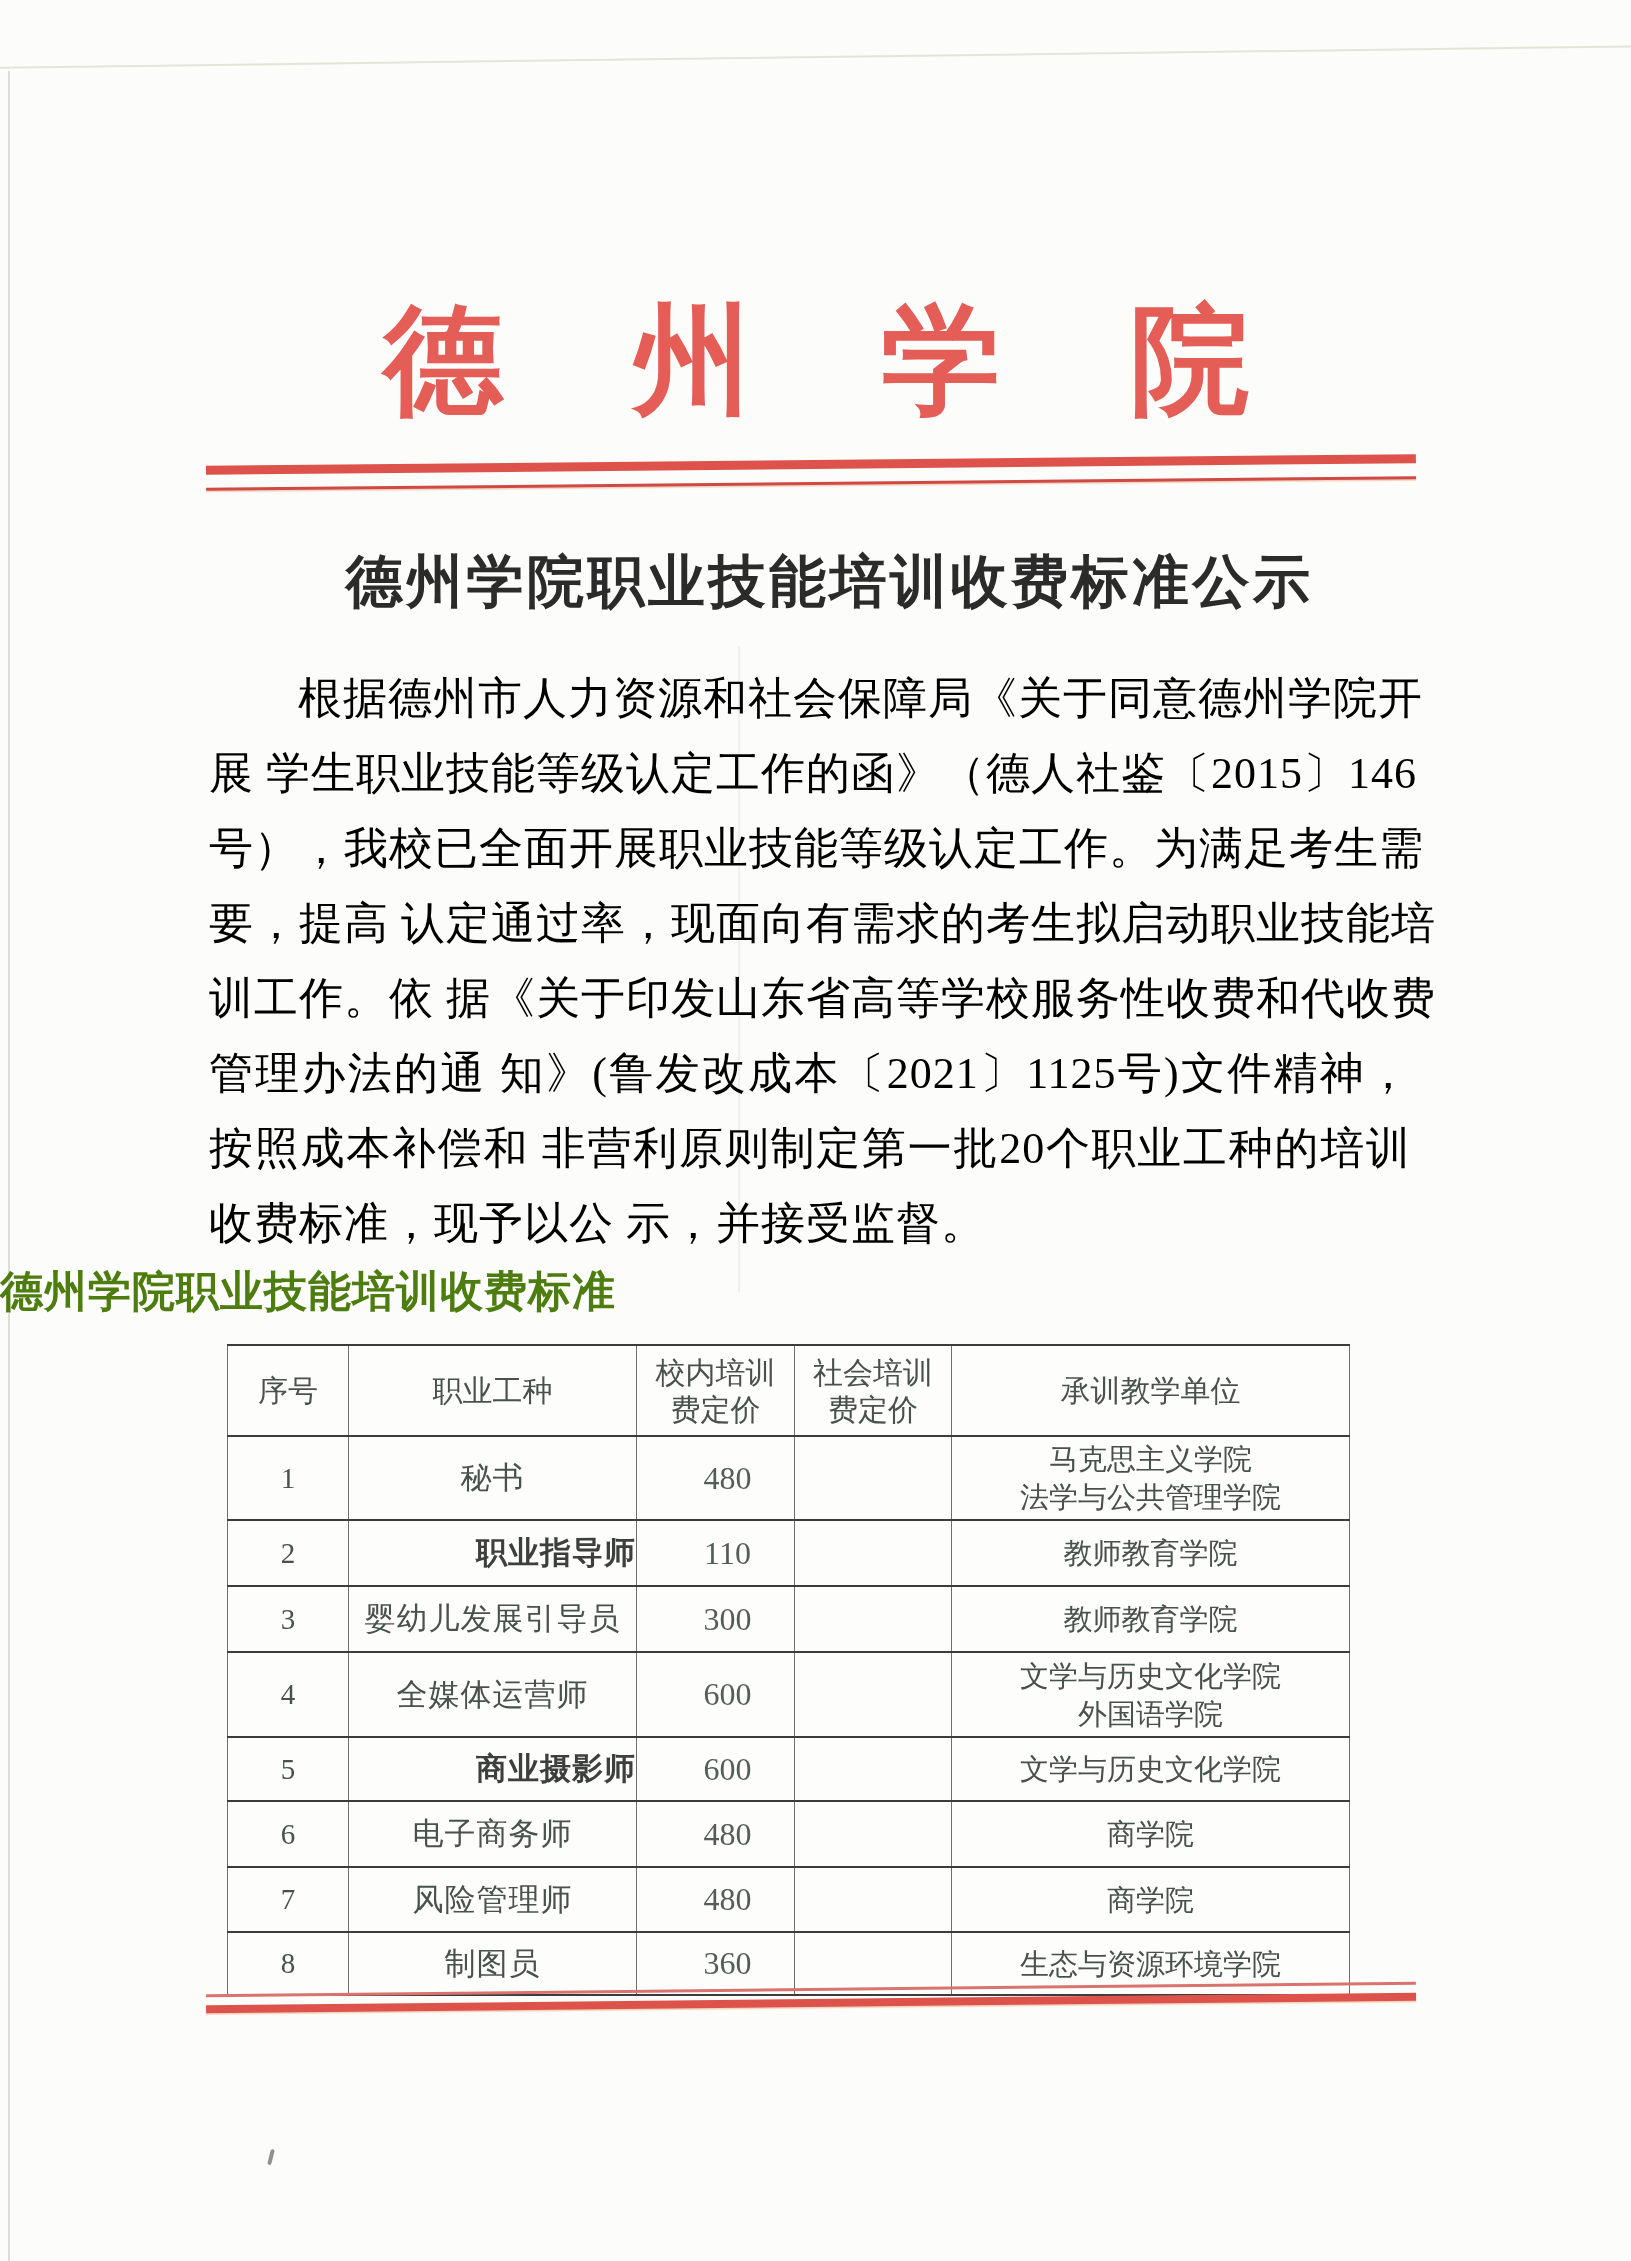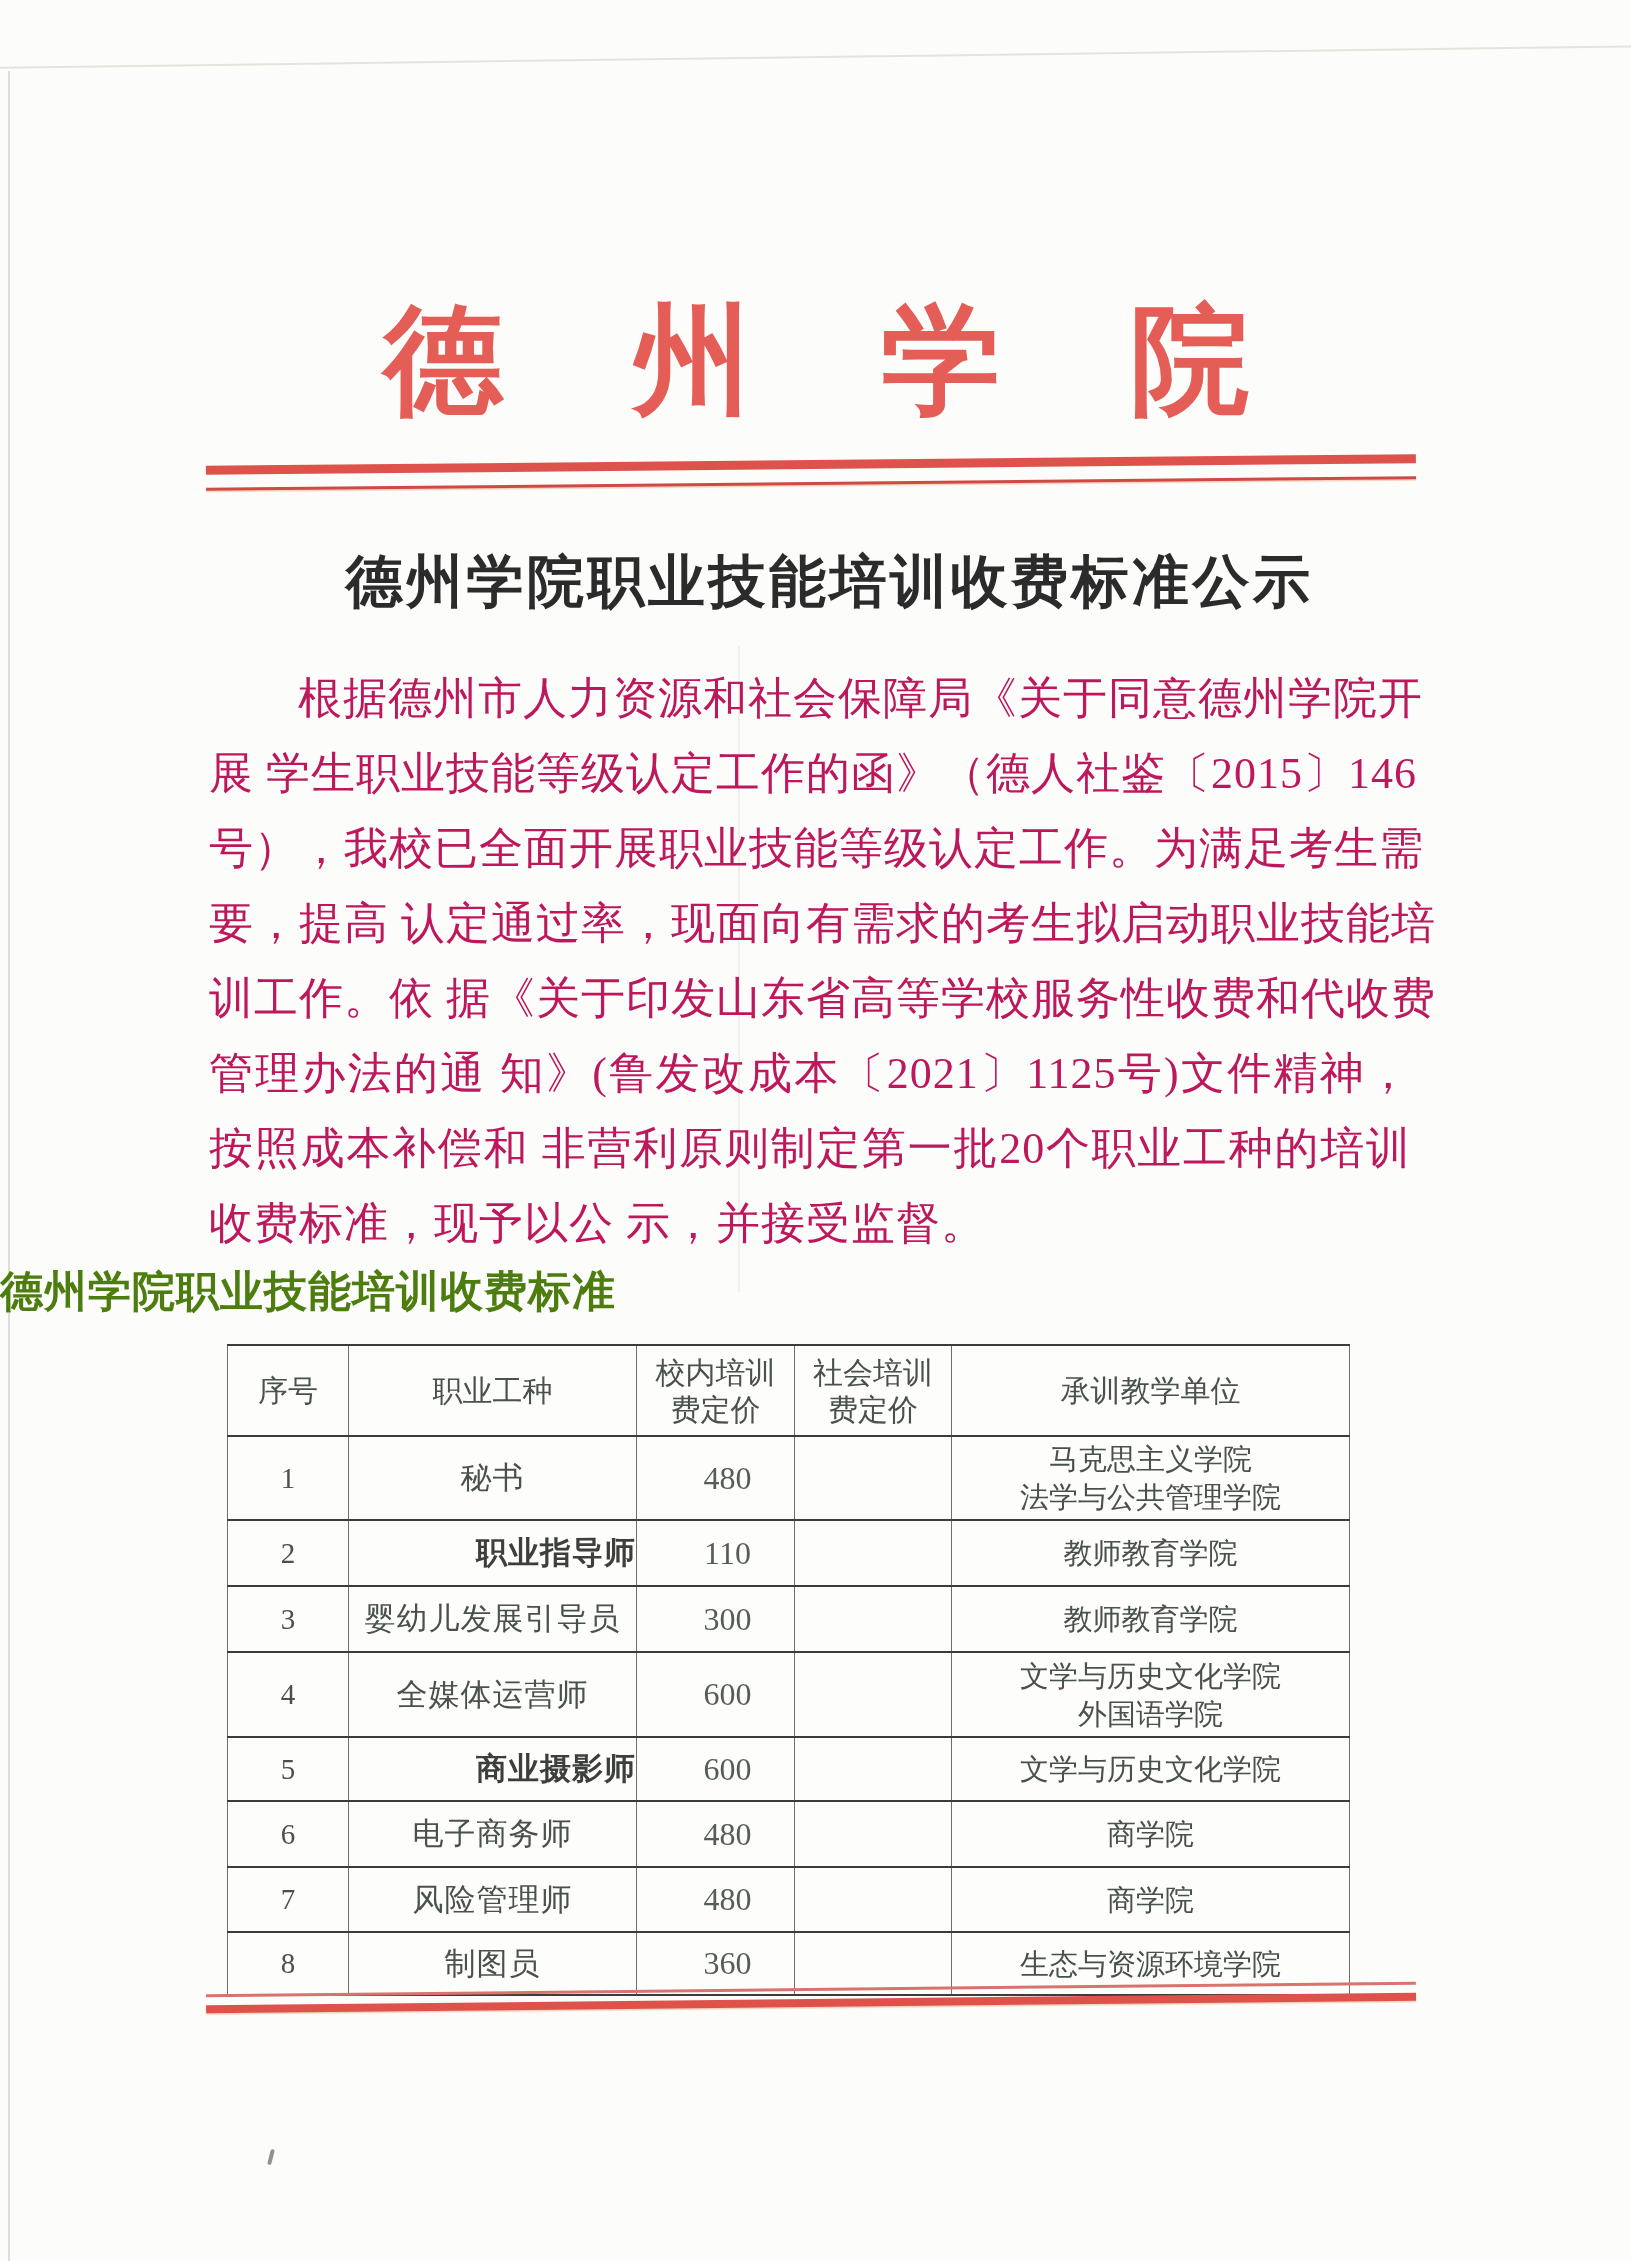--- a/index.html
+++ b/index.html
@@ -73,21 +73,21 @@
     letter-spacing: 3.5px;
     white-space: nowrap;
     padding-left: 28px;
   }
 
   .body-text {
     position: absolute;
     top: 661px; left: 209px;
     width: 1202px;
     font-size: 44px;
-    color: #be185d;
+    color: #000000;
     letter-spacing: 1px;
   }
   .body-text .bline {
     height: 75px;
     line-height: 75px;
     text-align: justify;
     text-align-last: justify;
     white-space: nowrap;
   }
   .body-text .bline.indent { text-indent: 89px; }

